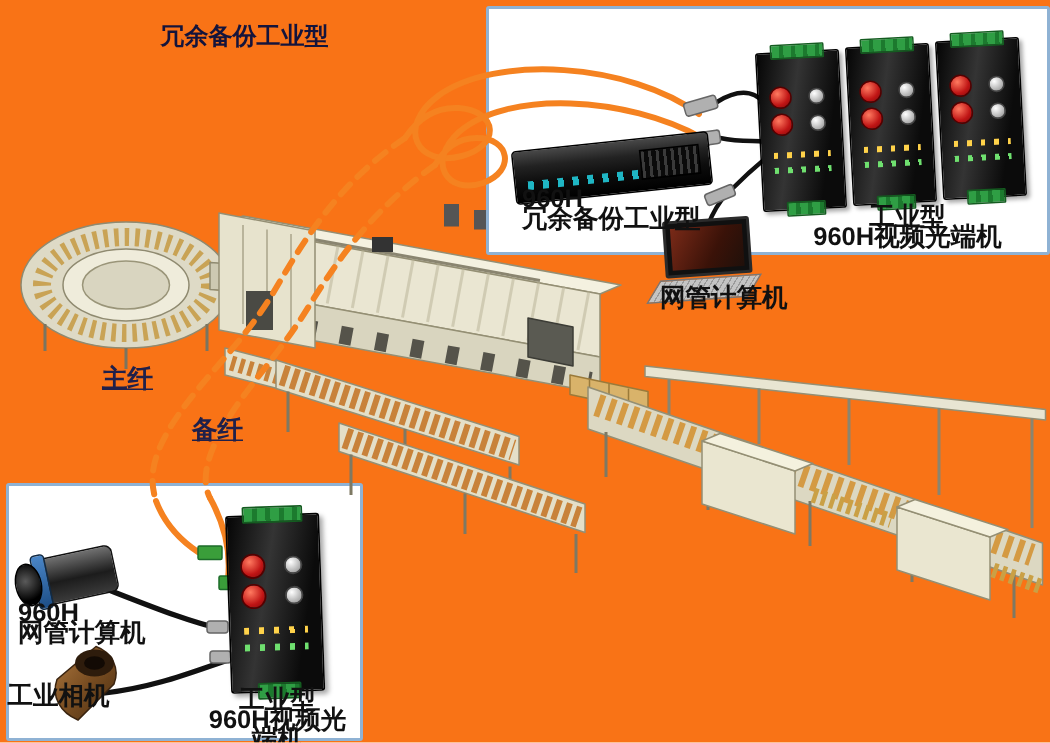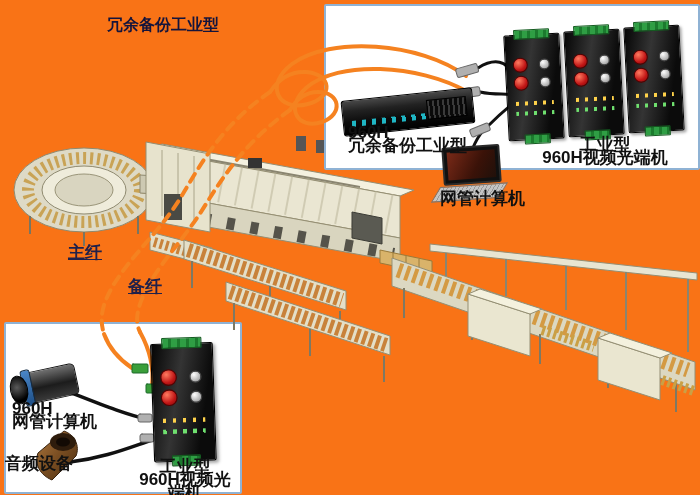--- a/index.html
+++ b/index.html
@@ -258,20 +258,20 @@
   <div class="label" style="left:440px;top:192px">网管计算机</div>
 
   <div class="label fiber-label" style="left:68px;top:246px">主纤</div>
   <div class="label fiber-label" style="left:128px;top:280px">备纤</div>
 
   <div class="label" style="left:12px;top:402px">
     <div>960H</div>
     <div>网管计算机</div>
   </div>
 
-  <div class="label" style="left:5px;top:457px">音频设备</div>
+  <div class="label" style="left:5px;top:457px">工业相机</div>
 
   <div class="label center" style="left:132px;top:460px;width:106px">
     <div>工业型</div>
     <div>960H视频光端机</div>
   </div>
 
 </div>
 
 </body></html>

